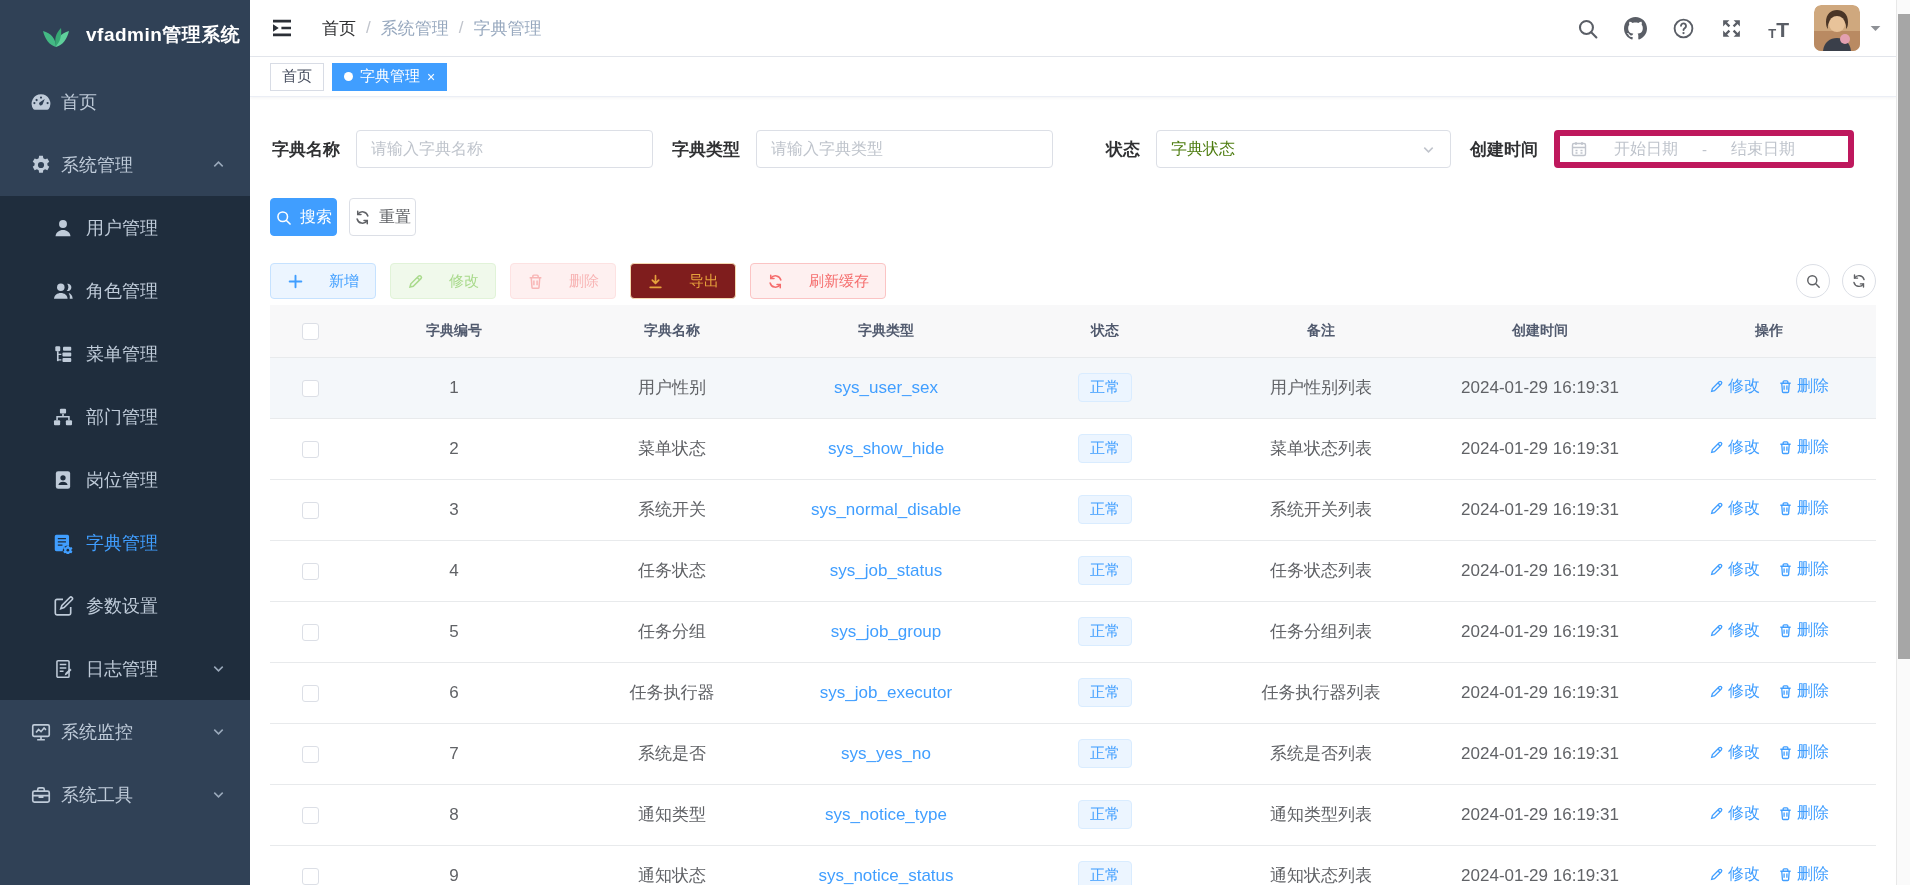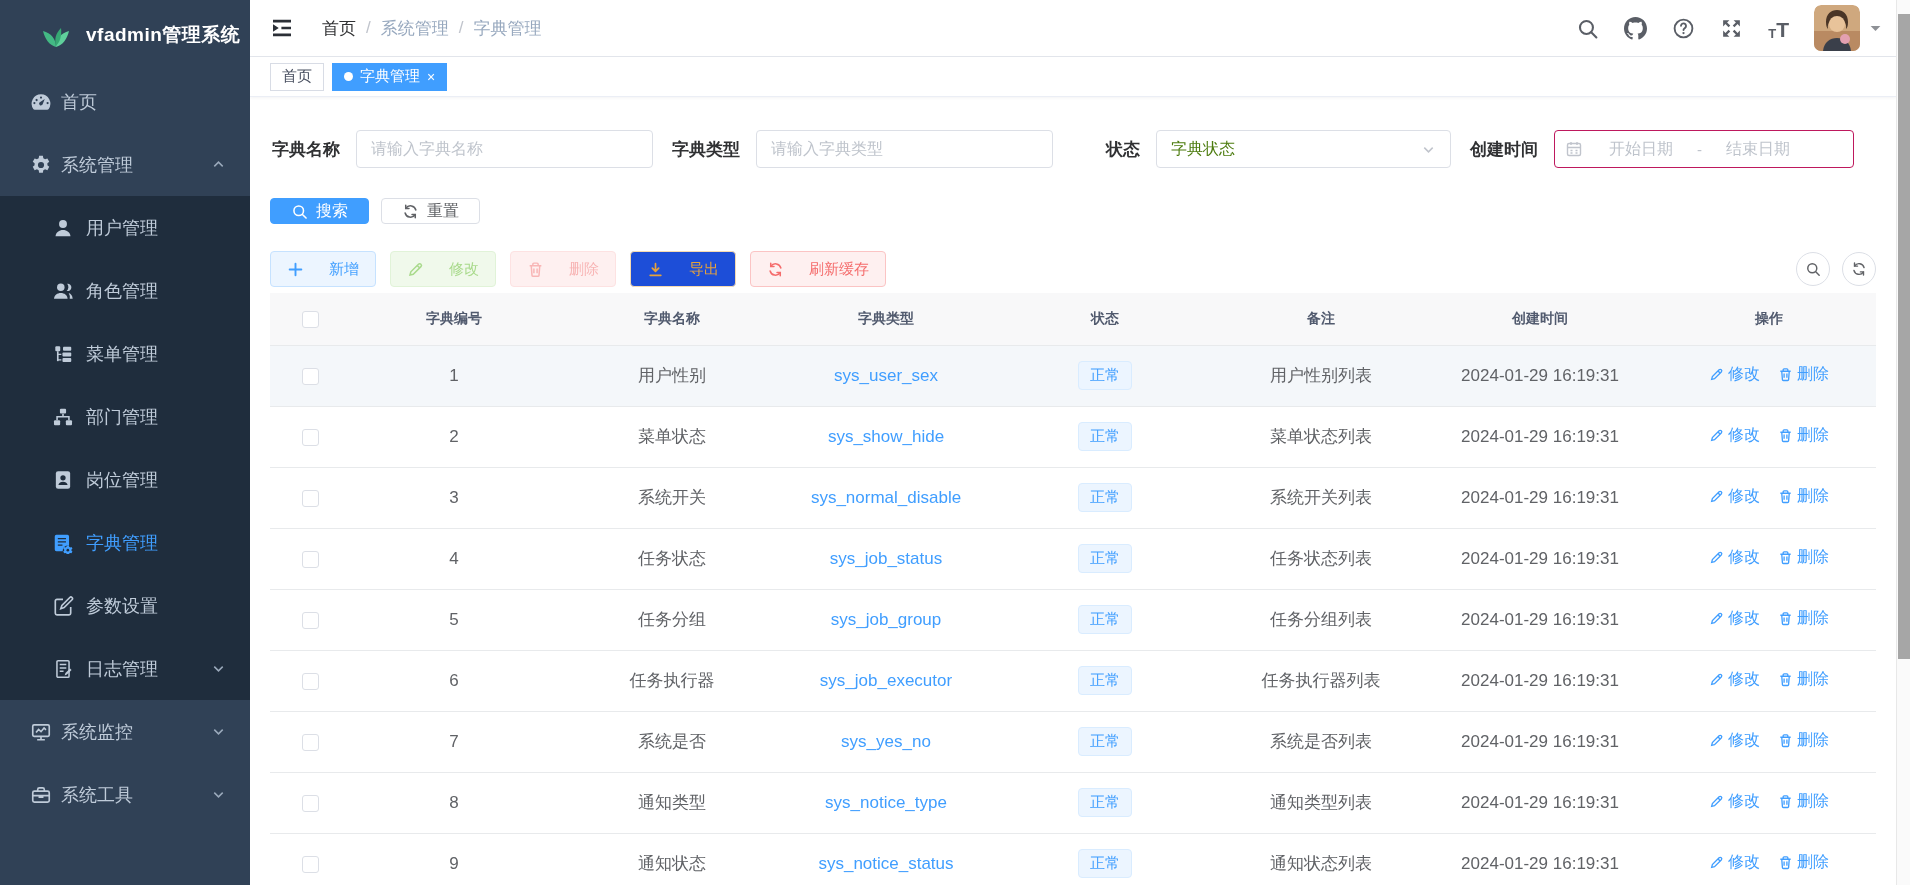--- a/index.html
+++ b/index.html
@@ -63,45 +63,45 @@
     font-size:17px; color:#303133; white-space:nowrap; }
   .f-input { width:297px; height:38px; border:1px solid #dcdfe6; border-radius:4px;
     padding:0 14px; font-size:16px; color:#606266; outline:none;
     font-family:"Liberation Sans","DejaVu Sans",sans-serif; }
   .f-input::placeholder { color:#bfc4cc; }
   .f-select { width:295px; height:38px; border:1px solid #dcdfe6; border-radius:4px;
     display:flex; align-items:center; padding:0 14px; cursor:pointer; }
   .sel-ph { font-size:16px; color:#4d7c0f; flex:1; }
   .sel-arrow { width:15px; height:15px; color:#c0c4cc; display:inline-flex; }
   .sel-arrow svg { width:100%; height:100%; }
-  .f-date { width:300px; height:38px; border:1px solid #be185d; border-radius:4px;
+  .f-date { width:300px; height:38px; border:6px solid #be185d; border-radius:4px;
     display:flex; align-items:center; padding:0 10px; }
   .cal-ic { width:18px; height:18px; color:#c0c4cc; display:inline-flex; margin-right:4px; }
   .cal-ic svg { width:100%; height:100%; }
   .d-input { width:108px; border:none; outline:none; font-size:16px; text-align:center;
     color:#606266; font-family:"Liberation Sans","DejaVu Sans",sans-serif; }
   .d-input::placeholder { color:#bfc4cc; }
   .date-sep { color:#bfc4cc; font-size:15px; padding:0 2px; }
 
   
-  .btn { height:26px; border-radius:4px; font-size:16px; display:inline-flex; align-items:center;
-    gap:8px; padding:0 20px; cursor:pointer; border:1px solid transparent;
+  .btn { height:38px; border-radius:4px; font-size:16px; display:inline-flex; align-items:center;
+    gap:8px; padding:0 4px; cursor:pointer; border:1px solid transparent;
     font-family:"Liberation Sans","DejaVu Sans",sans-serif; }
   .btn .b-ic { width:17px; height:17px; display:inline-flex; }
   .btn .b-ic svg { width:100%; height:100%; }
   .search-row { margin-top:30px; display:flex; gap:12px; }
   .btn-primary { background:#409eff; border-color:#409eff; color:#fff; }
   .btn-default { background:#fff; border-color:#dcdfe6; color:#606266; }
 
   .toolbar { margin-top:27px; display:flex; gap:14px; align-items:center; position:relative; }
   .btn-sm { height:36px; font-size:15px; padding:0 16px; gap:25px; }
   .btn-plain-primary { background:#ecf5ff; border-color:#c6e2ff; color:#409eff; }
   .btn-plain-success { background:#f0f9eb; border-color:#e1f3d8; color:#a9da8c; }
   .btn-plain-danger-dis { background:#fef0f0; border-color:#fde2e2; color:#f8b5b5; }
-  .btn-plain-warning { background:#1d4ed8; border-color:#f5dab1; color:#e6a23c;font-family:Liberation Mono, monospace; }
+  .btn-plain-warning { background:#7f1d1d; border-color:#f5dab1; color:#e6a23c;font-family:Liberation Mono, monospace; }
   .btn-plain-danger { background:#fef0f0; border-color:#fbc4c4; color:#f56c6c; }
   .tb-right { position:absolute; right:0; display:flex; gap:12px; }
   .circle-btn { width:34px; height:34px; border-radius:50%; border:1px solid #dcdfe6;
     background:#fff; color:#606266; display:inline-flex; align-items:center; justify-content:center; cursor:pointer; }
   .circle-btn .b-ic { width:16px; height:16px; display:inline-flex; }
   .circle-btn .b-ic svg { width:100%; height:100%; }
 
   
   table { width:100%; border-collapse:collapse; margin-top:6px; table-layout:fixed; }
   th { height:52px; background:#f8f8f9; color:#515a6e; font-weight:bold; font-size:14px;

